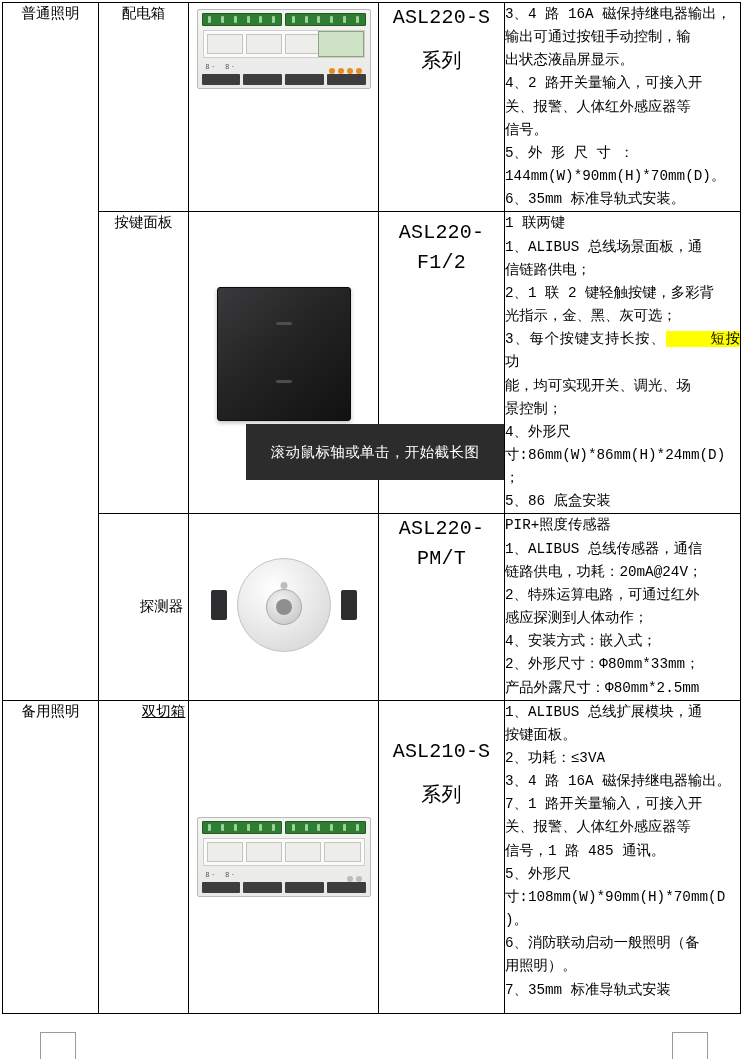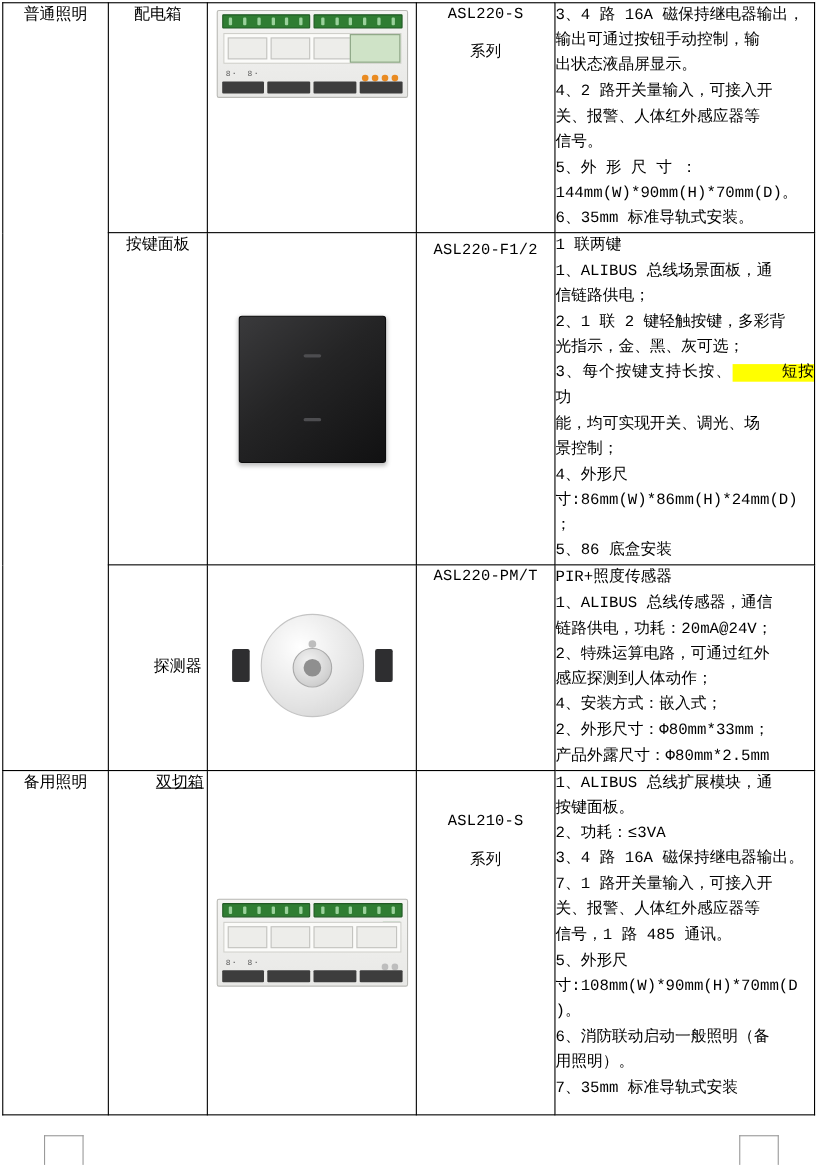--- a/index.html
+++ b/index.html
@@ -39,21 +39,21 @@
   .cat-cell, .dev-cell, .model-cell {
     text-align: center;
     font-size: 14.5px;
     line-height: 1.5;
   }
   .cat-cell { padding-top: 12px; text-align: center; }
   .dev-cell { padding-top: 12px; }
   .model-cell {
     vertical-align: middle;
     font-family: "Liberation Mono", "DejaVu Sans Mono", monospace;
-    font-size: 14px;
+    font-size: 20px;
     letter-spacing: 0.2px;
   }
   .model-cell .line2 { display:block; margin-top: 14px; }
   .underline-link { text-decoration: underline; margin-left: 40px; }
 
   .desc-cell {
     padding: 3px 5px 6px 6px;
     font-size: 14.3px;
     line-height: 1.62;
     text-align: justify;
@@ -488,19 +488,20 @@
           <p>寸:108mm(W)*90mm(H)*70mm(D</p>
           <p>)。</p>
           <p>6、消防联动启动一般照明（备</p>
           <p>用照明）。</p>
           <p>7、35mm 标准导轨式安装</p>
         </td>
       </tr>
     </tbody>
   </table>
 
+  <div class="snip-overlay">滚动鼠标轴或单击，开始截长图</div>
 
   <div class="bottom-marks">
     <div class="mark m1"></div>
     <div class="mark m2"></div>
   </div>
 
 </div>
 
 </body></html>

